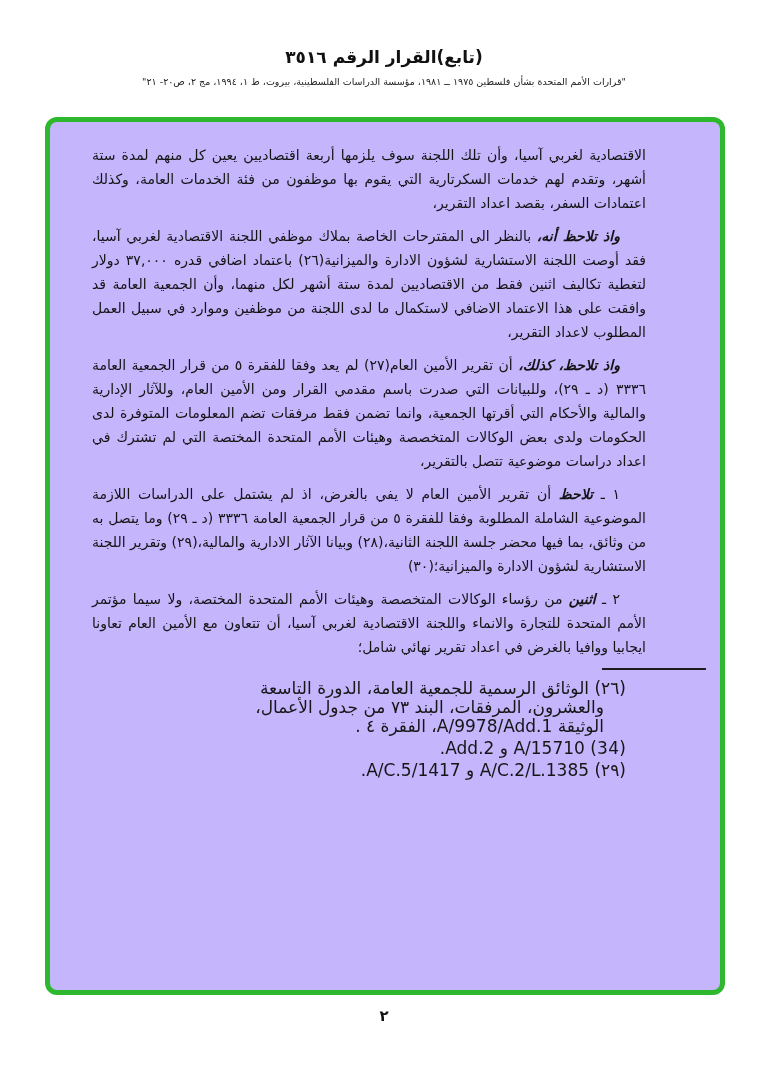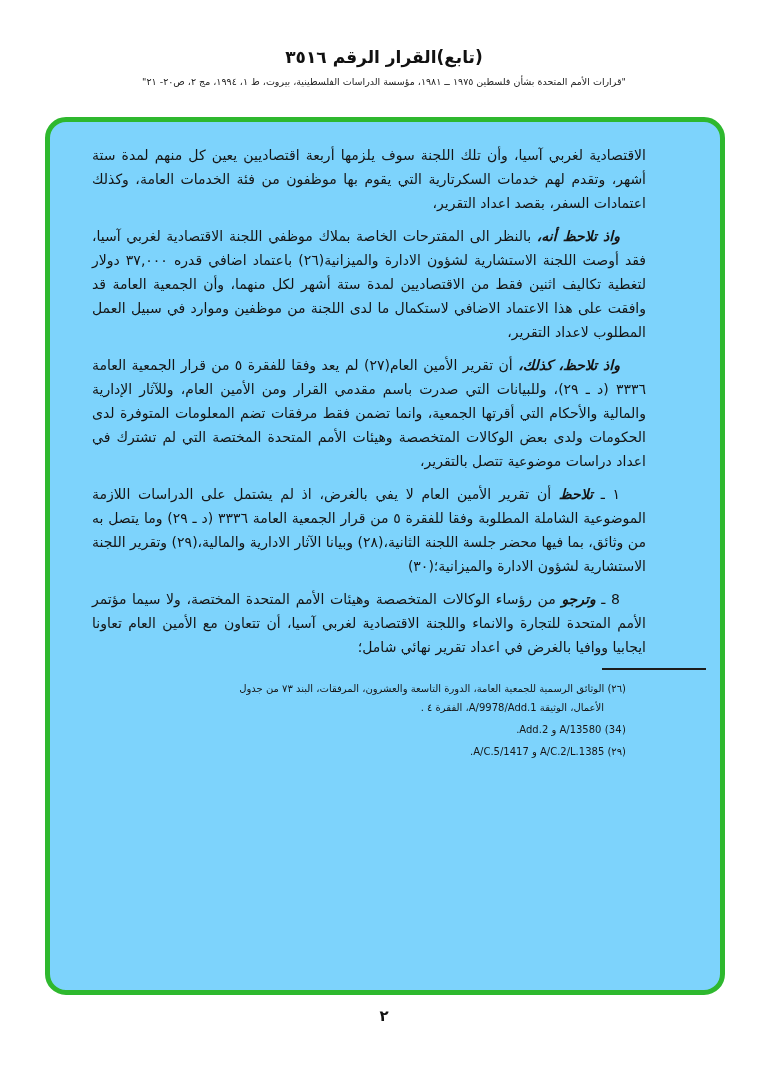--- a/index.html
+++ b/index.html
@@ -15,25 +15,25 @@
 
   
   .doc-header { position: absolute; top: 47px; left: 0; right: 0; text-align: center; direction: rtl; }
   .doc-title { font-size: 17px; font-weight: bold; letter-spacing: 0.3px; color: #111; }
   .doc-source { margin-top: 9px; font-size: 9.5px; color: #222; }
 
   
   .frame {
     position: absolute; left: 45px; top: 117px;
     width: 680px; height: 878px;
-    border: 5px solid #2eb82e; border-radius: 21px;
+    border: 5px solid #2eb82e; border-radius: 12px;
     padding: 21px 74px 0 42px;
     direction: rtl;
     overflow: hidden;
-    background: #7dd3fc;
+    background: #c4b5fd;
   }
 
   
   .body-text { direction: rtl; }
   .para {
     font-size: 14px; line-height: 24px;
     text-align: justify;
     margin-bottom: 9px;
     text-indent: 26px;
     color: #141414;
@@ -45,21 +45,21 @@
   
   .fn-sep {
     width: 104px; height: 0;
     border-top: 2px solid #1c1c1c;
     margin: 5px -60px 9px auto; 
   }
 
   
   .footnotes { margin: 0 20px 0 118px; direction: rtl; }
   .footnote {
-    font-size: 10px; line-height: 19px;
+    font-size: 17px; line-height: 19px;
     text-align: right;
     padding-right: 22px; text-indent: -22px; 
     margin-bottom: 3px;
     color: #161616;
   }
   .fn-marker { letter-spacing: 0.2px; }
 
   
   .doc-footer { position: absolute; top: 1006px; left: 0; right: 0; text-align: center; }
   .page-num { font-weight: bold; font-size: 15px; color: #111; }
@@ -79,29 +79,29 @@
     <div class="body-text">
 
       <p class="para no-indent"><span class="prefix"></span><strong class="lead"></strong><span>الاقتصادية لغربي آسيا، وأن تلك اللجنة سوف يلزمها أربعة اقتصاديين يعين كل منهم لمدة ستة أشهر، وتقدم لهم خدمات السكرتارية التي يقوم بها موظفون من فئة الخدمات العامة، وكذلك اعتمادات السفر، بقصد اعداد التقرير،</span></p>
 
       <p class="para"><span class="prefix"></span><strong class="lead">واذ تلاحظ أنه،</strong><span> بالنظر الى المقترحات الخاصة بملاك موظفي اللجنة الاقتصادية لغربي آسيا، فقد أوصت اللجنة الاستشارية لشؤون الادارة والميزانية(٢٦) باعتماد اضافي قدره ٣٧,٠٠٠ دولار لتغطية تكاليف اثنين فقط من الاقتصاديين لمدة ستة أشهر لكل منهما، وأن الجمعية العامة قد وافقت على هذا الاعتماد الاضافي لاستكمال ما لدى اللجنة من موظفين وموارد في سبيل العمل المطلوب لاعداد التقرير،</span></p>
 
       <p class="para"><span class="prefix"></span><strong class="lead">واذ تلاحظ، كذلك،</strong><span> أن تقرير الأمين العام(٢٧) لم يعد وفقا للفقرة ٥ من قرار الجمعية العامة ٣٣٣٦ (د ـ ٢٩)، وللبيانات التي صدرت باسم مقدمي القرار ومن الأمين العام، وللآثار الإدارية والمالية والأحكام التي أقرتها الجمعية، وانما تضمن فقط مرفقات تضم المعلومات المتوفرة لدى الحكومات ولدى بعض الوكالات المتخصصة وهيئات الأمم المتحدة المختصة التي لم تشترك في اعداد دراسات موضوعية تتصل بالتقرير،</span></p>
 
       <p class="para"><span class="prefix">١ ـ </span><strong class="lead">تلاحظ</strong><span> أن تقرير الأمين العام لا يفي بالغرض، اذ لم يشتمل على الدراسات اللازمة الموضوعية الشاملة المطلوبة وفقا للفقرة ٥ من قرار الجمعية العامة ٣٣٣٦ (د ـ ٢٩) وما يتصل به من وثائق، بما فيها محضر جلسة اللجنة الثانية،(٢٨) وبيانا الآثار الادارية والمالية،(٢٩) وتقرير اللجنة الاستشارية لشؤون الادارة والميزانية؛(٣٠)</span></p>
 
-      <p class="para"><span class="prefix">8 ـ </span><strong class="lead">وترجو</strong><span> من رؤساء الوكالات المتخصصة وهيئات الأمم المتحدة المختصة، ولا سيما مؤتمر الأمم المتحدة للتجارة والانماء واللجنة الاقتصادية لغربي آسيا، أن تتعاون مع الأمين العام تعاونا ايجابيا ووافيا بالغرض في اعداد تقرير نهائي شامل؛</span></p>
+      <p class="para"><span class="prefix">٢ ـ </span><strong class="lead">اثنين</strong><span> من رؤساء الوكالات المتخصصة وهيئات الأمم المتحدة المختصة، ولا سيما مؤتمر الأمم المتحدة للتجارة والانماء واللجنة الاقتصادية لغربي آسيا، أن تتعاون مع الأمين العام تعاونا ايجابيا ووافيا بالغرض في اعداد تقرير نهائي شامل؛</span></p>
 
     </div>
 
     <div class="fn-sep"></div>
 
     <div class="footnotes">
       <div class="footnote"><span class="fn-marker">(٢٦)</span> <span class="fn-text">الوثائق الرسمية للجمعية العامة، الدورة التاسعة والعشرون، المرفقات، البند ٧٣ من جدول الأعمال، الوثيقة A/9978/Add.1، الفقرة ٤ .</span></div>
-      <div class="footnote"><span class="fn-marker">(34)</span> <span class="fn-text">A/13580 و Add.2.</span></div>
+      <div class="footnote"><span class="fn-marker">(34)</span> <span class="fn-text">A/15710 و Add.2.</span></div>
       <div class="footnote"><span class="fn-marker">(٢٩)</span> <span class="fn-text">A/C.2/L.1385 و A/C.5/1417.</span></div>
     </div>
 
   </main>
 
   <footer class="doc-footer">
     <span class="page-num">٢</span>
   </footer>
 
 </div>

